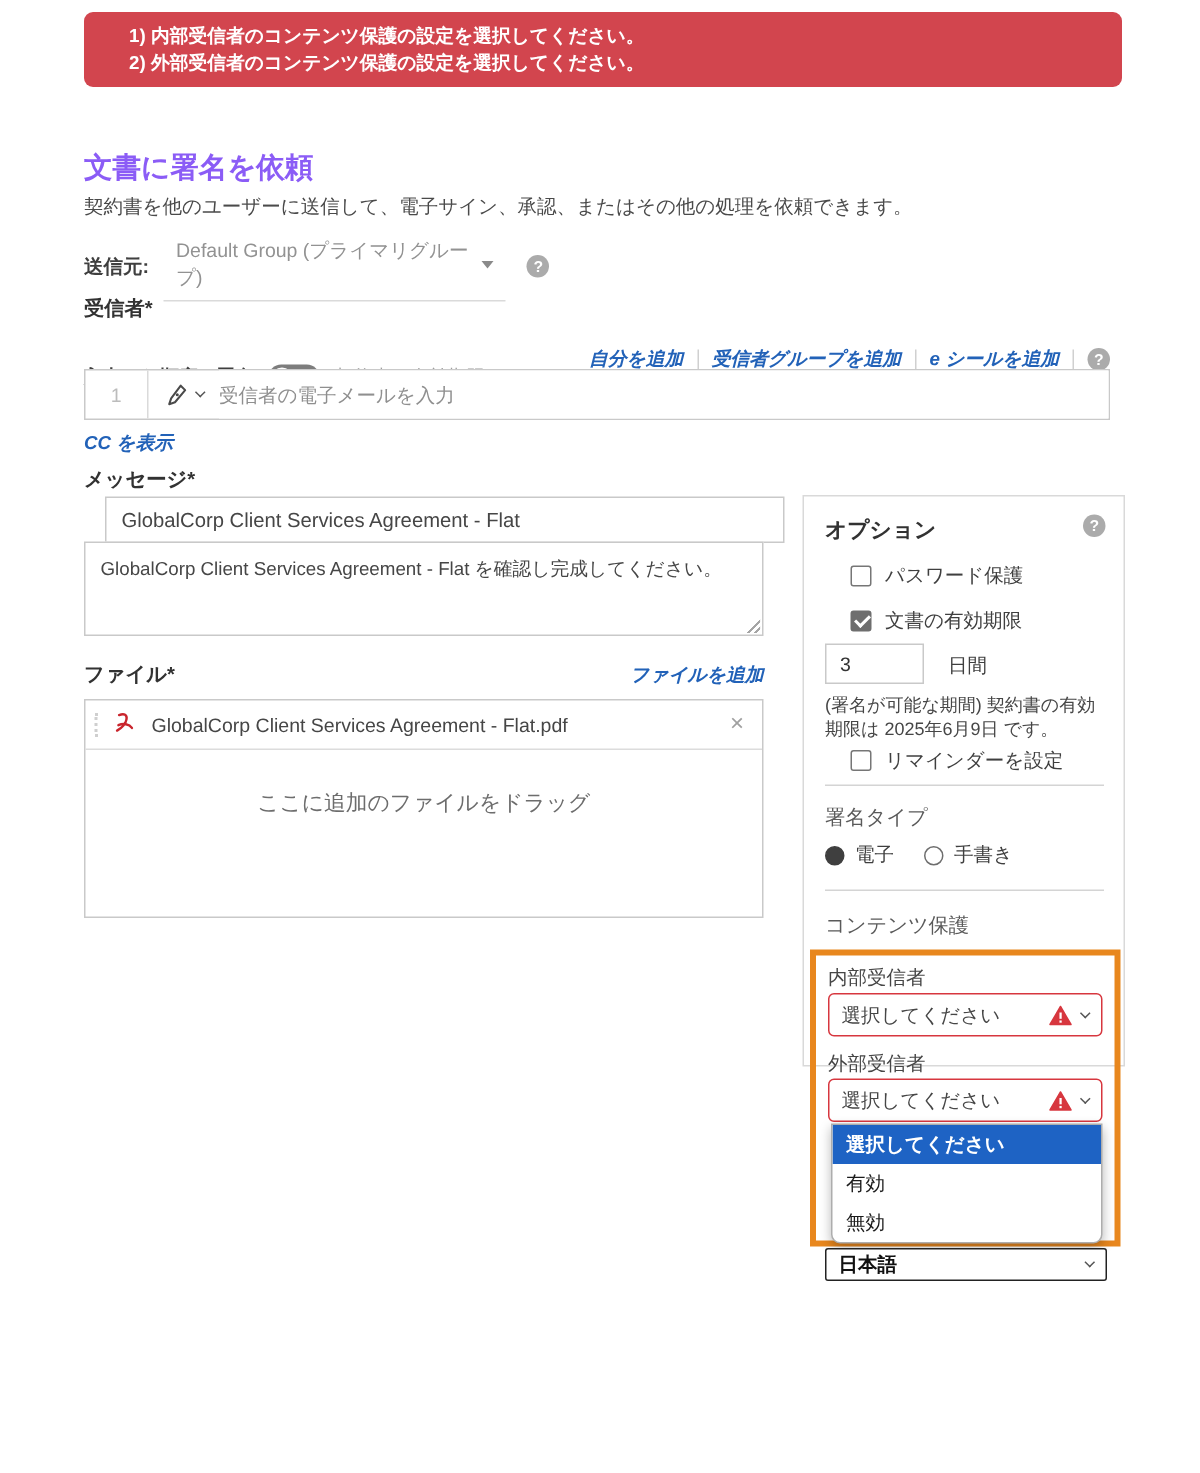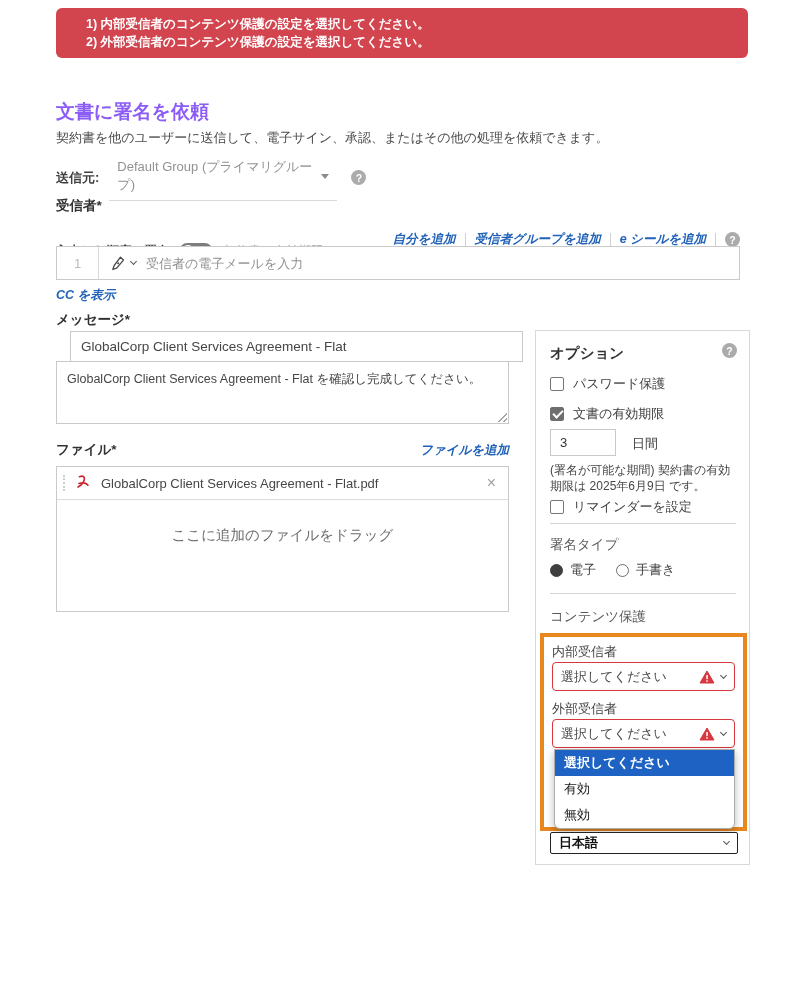--- a/index.html
+++ b/index.html
@@ -67,24 +67,24 @@
   .files-row{left:56px;top:441px;width:453px;display:flex;align-items:baseline;justify-content:space-between;}
   .file-box{left:56px;top:466px;width:453px;height:146px;border:1px solid #c9c9c9;background:#fff;}
   .file-head{height:33px;display:flex;align-items:center;gap:9px;padding:0 12px 0 6px;
     border-bottom:1px solid #dcdcdc;}
   .drag-dots{height:16px;border-left:2px dotted #cfcfcf;}
   .file-name{flex:1;font-size:13px;color:#464646;}
   .close-x{color:#a0a0a0;font-size:16px;line-height:1;cursor:pointer;}
   .dropzone-text{text-align:center;margin-top:26px;font-size:14.5px;color:#6d6d6d;}
 
   
-  .panel{left:535px;top:330px;width:215px;height:535px;border:1px solid #d9d9d9;background:#fff;}
+  .panel{left:535px;top:330px;width:215px;height:381px;border:1px solid #d9d9d9;background:#fff;}
   .panel .abs{position:absolute;}
   .opt-title{left:14px;top:13px;font-size:14.5px;font-weight:bold;color:#323232;}
-  .cb-row{display:flex;align-items:center;gap:9px;font-size:13px;color:#3f3f3f;}
+  .cb-row{display:flex;align-items:center;gap:9px;font-size:13px;color:#3f3f3f;margin-left:17px;}
   .cb{position:relative;width:14px;height:14px;border:1.6px solid #767676;border-radius:2px;
     background:#fff;flex:0 0 auto;cursor:pointer;}
   .cb.checked{background:#6e6e6e;border-color:#6e6e6e;}
   .cb.checked::after{content:"";position:absolute;left:3.6px;top:0.4px;width:4px;height:8px;
     border:solid #fff;border-width:0 2px 2px 0;transform:rotate(45deg);}
   .days-input{left:14px;top:98px;width:66px;height:27px;border:1px solid #c9c9c9;
     padding:0 0 0 9px;font-size:13px;color:#333;outline:none;font-family:"Liberation Sans",sans-serif;}
   .days-unit{left:96px;top:104px;font-size:13px;color:#3f3f3f;}
   .note{left:14px;top:131px;width:188px;font-size:12px;line-height:16px;color:#464646;}
   .divider{left:14px;width:186px;height:1px;background:#d4d4d4;}

